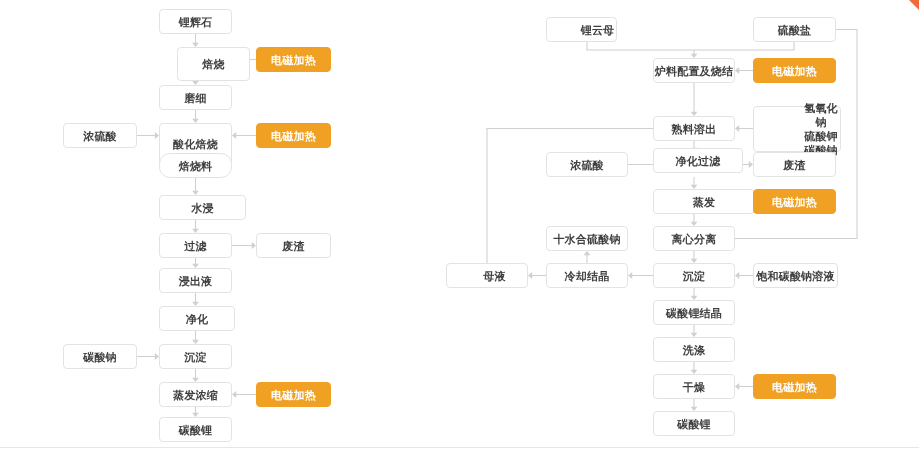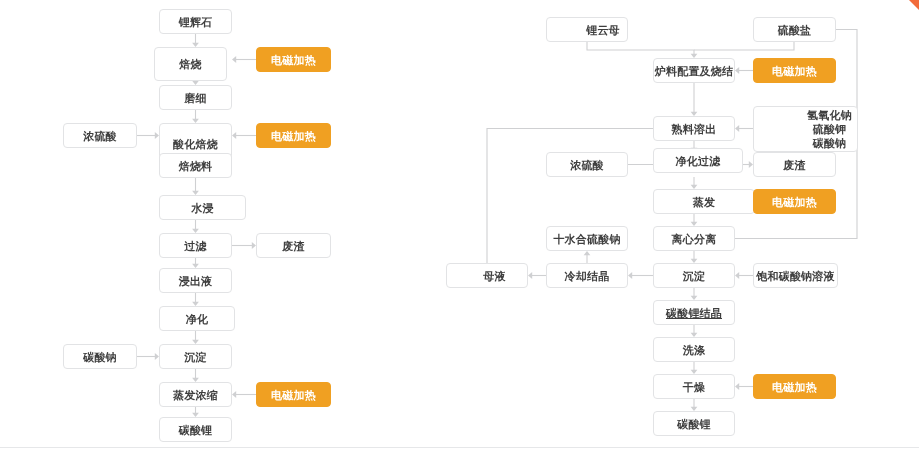--- a/index.html
+++ b/index.html
@@ -214,52 +214,52 @@
         </g>
         <g>
           <path d="M735 238.5 L857 238.5 L857 29.5 L802 29.5" fill="none" stroke="#cfd0d2" stroke-width="1.1"></path>
           <polygon points="802.2,26.1 802.2,32.9 798,29.5" fill="#cfd0d2"></polygon>
         </g>
       </g>
   </svg>
 
   <div id="nodes-left">
       <div class="node" style="left: 159px; top: 9px; width: 73px; height: 25px;">锂辉石</div>
-      <div class="node" style="left: 154px; top: 47px; width: 73px; height: 34px; text-align: center;">焙烧</div>
+      <div class="node" style="left: 177px; top: 47px; width: 73px; height: 34px; text-align: center;">焙烧</div>
       <div class="node" style="left: 159px; top: 85px; width: 73px; height: 25px;">磨细</div>
       <div class="node" style="left: 159px; top: 123px; width: 73px; height: 41px;">酸化焙烧</div>
-      <div class="node" style="left: 159px; top: 153px; width: 73px; height: 25px;">焙烧料</div>
+      <div class="node" style="left: 159px; top: 153px; width: 73px; height: 25px; border-radius: 11px;">焙烧料</div>
       <div class="node" style="left: 159px; top: 195px; width: 87px; height: 25px;">水浸</div>
       <div class="node" style="left: 159px; top: 233px; width: 73px; height: 25px;">过滤</div>
       <div class="node" style="left: 159px; top: 268px; width: 73px; height: 25px;">浸出液</div>
       <div class="node" style="left: 159px; top: 306px; width: 76px; height: 25px;">净化</div>
       <div class="node" style="left: 159px; top: 344px; width: 73px; height: 25px;">沉淀</div>
       <div class="node" style="left: 159px; top: 382px; width: 73px; height: 25px;">蒸发浓缩</div>
       <div class="node" style="left: 159px; top: 417px; width: 73px; height: 25px;">碳酸锂</div>
       <div class="node" style="left: 63px; top: 123px; width: 74px; height: 25px;">浓硫酸</div>
       <div class="node" style="left: 63px; top: 344px; width: 74px; height: 25px;">碳酸钠</div>
       <div class="node" style="left: 256px; top: 233px; width: 75px; height: 25px;">废渣</div>
       <div class="node heat" style="left: 256px; top: 47px; width: 75px; height: 25px;">电磁加热</div>
       <div class="node heat" style="left: 256px; top: 123px; width: 75px; height: 25px;">电磁加热</div>
       <div class="node heat" style="left: 256px; top: 382px; width: 75px; height: 25px;">电磁加热</div>
     </div>
   <div id="nodes-right">
-      <div class="node" style="left: 546px; top: 17px; width: 82px; height: 25px; padding-left: 32px;">锂云母</div>
+      <div class="node" style="left: 546px; top: 17px; width: 71px; height: 25px; padding-left: 32px;">锂云母</div>
       <div class="node" style="left: 753px; top: 17px; width: 83px; height: 25px;">硫酸盐</div>
       <div class="node" style="left: 653px; top: 58px; width: 82px; height: 25px;">炉料配置及烧结</div>
       <div class="node" style="left: 653px; top: 116px; width: 82px; height: 25px;">熟料溶出</div>
       <div class="node" style="left: 653px; top: 148px; width: 90px; height: 25px; text-align: center;">净化过滤</div>
       <div class="node" style="left: 653px; top: 189px; width: 102px; height: 25px;">蒸发</div>
       <div class="node" style="left: 653px; top: 226px; width: 82px; height: 25px;">离心分离</div>
       <div class="node" style="left: 653px; top: 263px; width: 82px; height: 25px;">沉淀</div>
-      <div class="node" style="left: 653px; top: 300px; width: 82px; height: 25px; text-decoration: underline;">碳酸锂结晶</div>
+      <div class="node" style="left: 653px; top: 300px; width: 82px; height: 25px;">碳酸锂结晶</div>
       <div class="node" style="left: 653px; top: 337px; width: 82px; height: 25px;">洗涤</div>
       <div class="node" style="left: 653px; top: 374px; width: 82px; height: 25px;">干燥</div>
       <div class="node" style="left: 653px; top: 411px; width: 82px; height: 25px;">碳酸锂</div>
-      <div class="node" style="left: 753px; top: 106px; width: 105px; height: 46px; padding-left: 48px;">氢氧化钠
+      <div class="node" style="left: 753px; top: 106px; width: 88px; height: 46px; padding-left: 48px;">氢氧化钠
 硫酸钾
 碳酸钠</div>
       <div class="node" style="left: 753px; top: 152px; width: 83px; height: 25px;">废渣</div>
       <div class="node" style="left: 546px; top: 152px; width: 82px; height: 25px;">浓硫酸</div>
       <div class="node" style="left: 753px; top: 263px; width: 85px; height: 25px;">饱和碳酸钠溶液</div>
       <div class="node" style="left: 546px; top: 226px; width: 82px; height: 25px;">十水合硫酸钠</div>
       <div class="node" style="left: 546px; top: 263px; width: 82px; height: 25px;">冷却结晶</div>
       <div class="node" style="left: 446px; top: 263px; width: 82px; height: 25px; padding-left: 15px;">母液</div>
       <div class="node heat" style="left: 753px; top: 58px; width: 83px; height: 25px;">电磁加热</div>
       <div class="node heat" style="left: 753px; top: 189px; width: 83px; height: 25px;">电磁加热</div>

